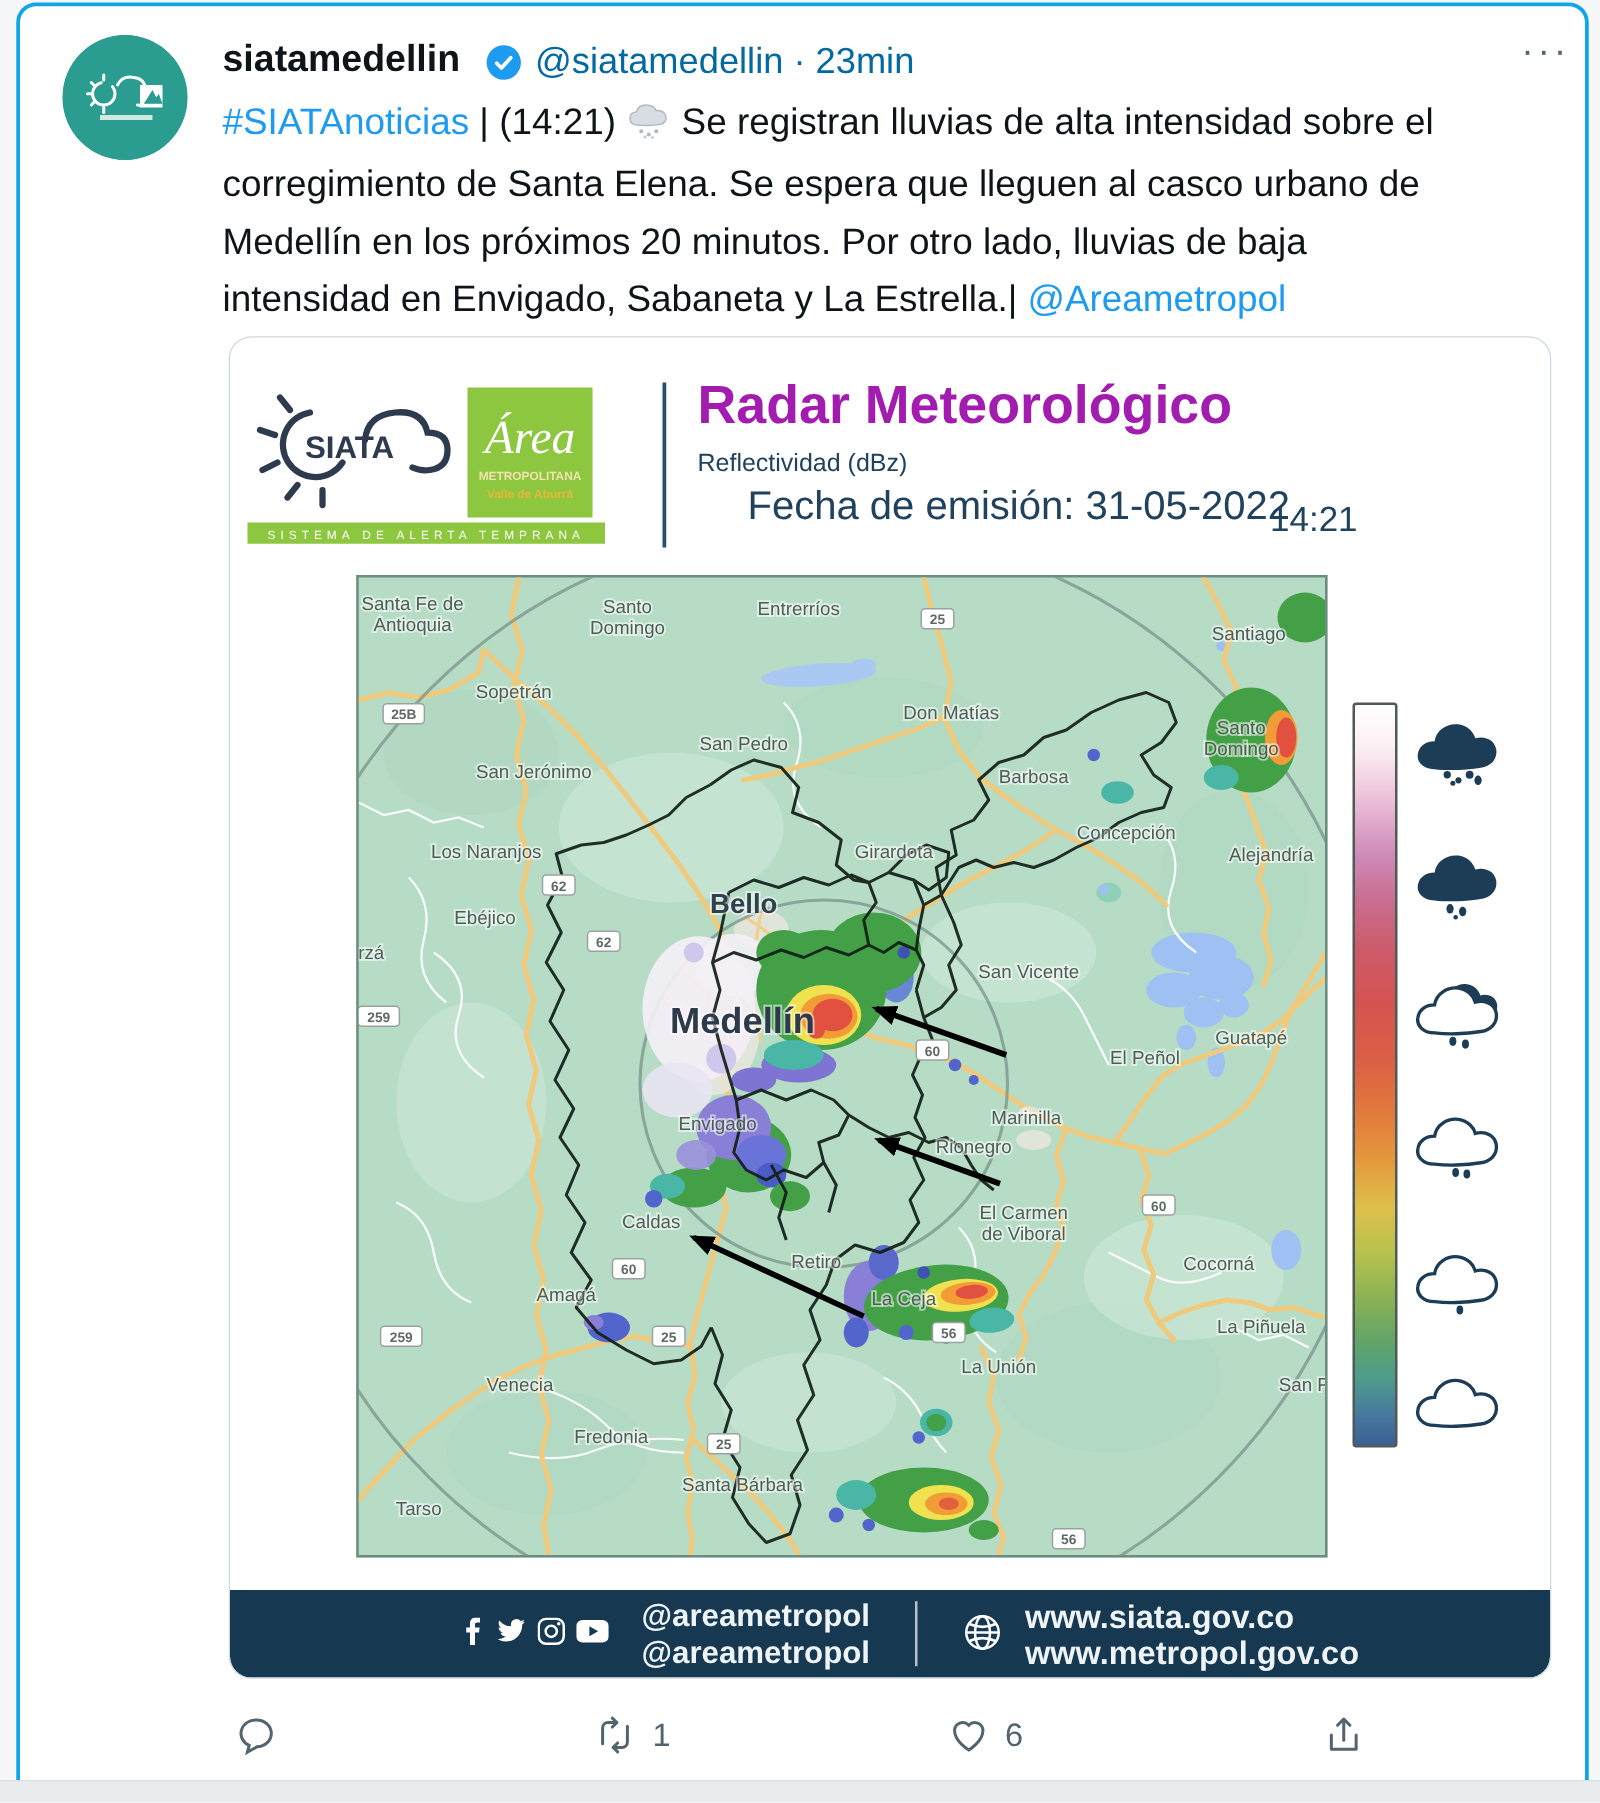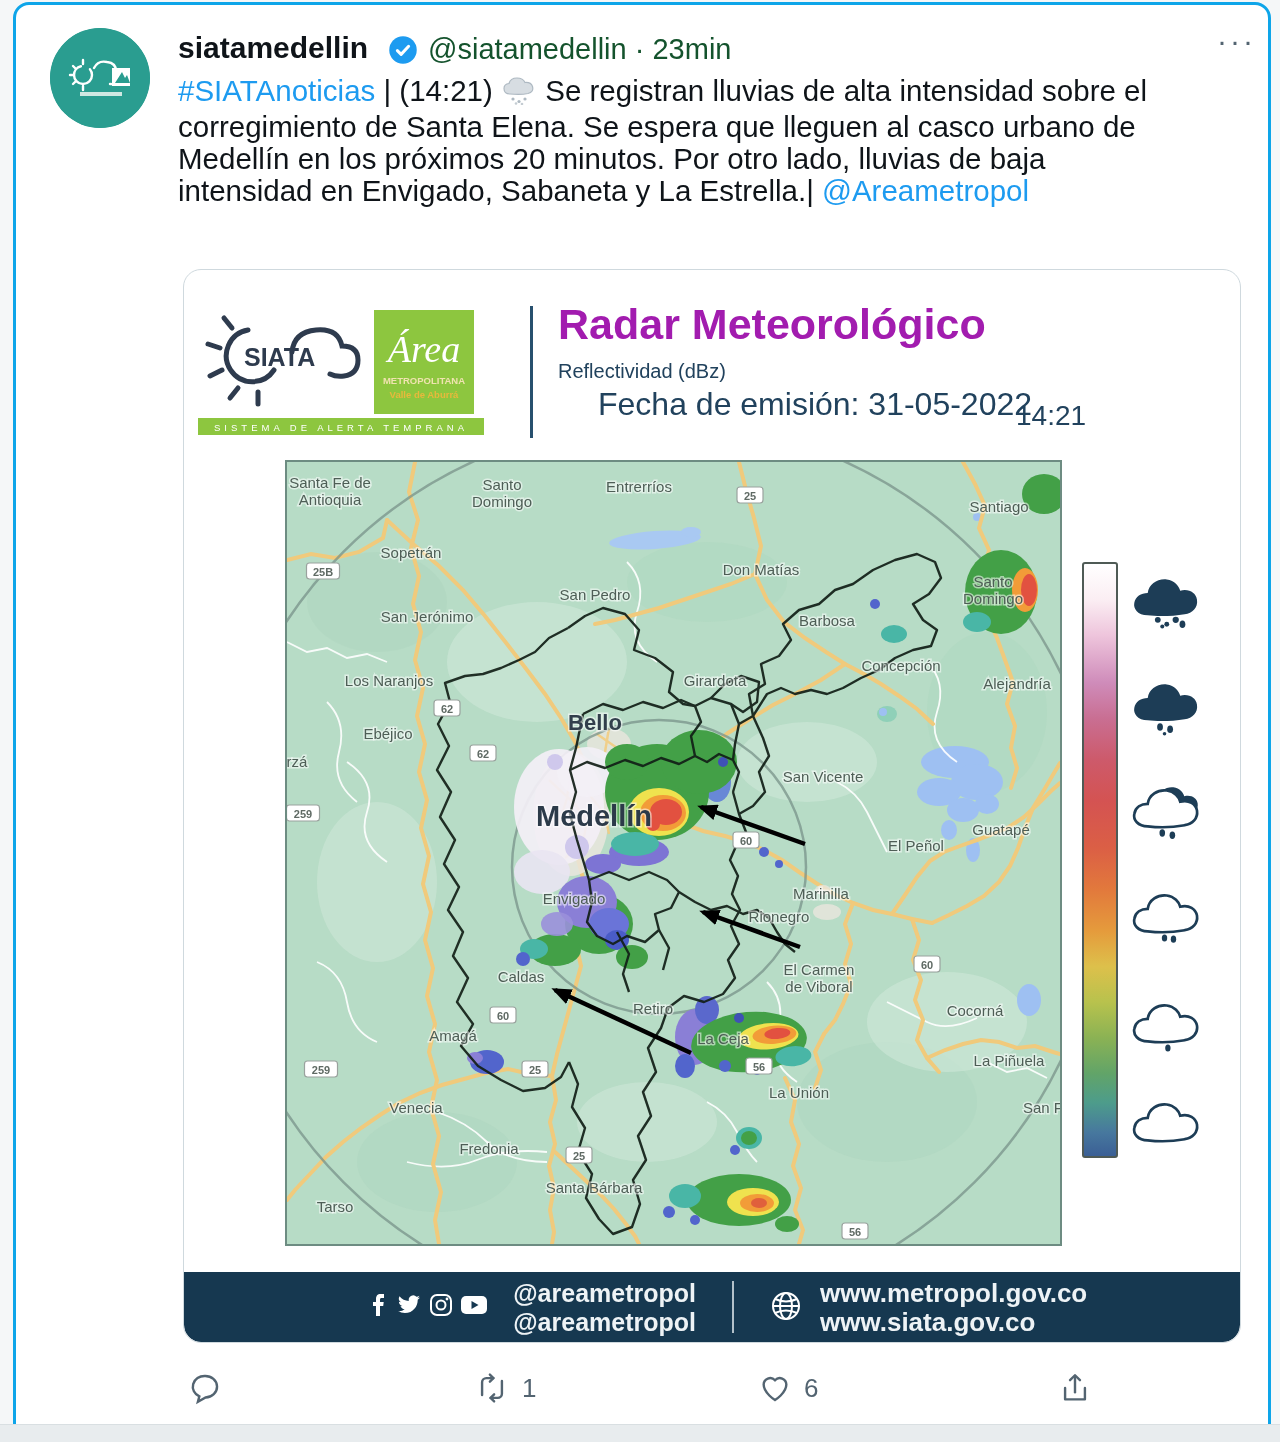--- a/index.html
+++ b/index.html
@@ -6,26 +6,26 @@
   body{background:#eef1f3;font-family:"Liberation Sans",sans-serif;}
   .page{position:relative;width:1280px;height:1442px;background:#f5f7f8;overflow:hidden;}
   .tweet-card{position:absolute;left:13px;top:2px;width:1252px;height:1422px;background:#ffffff;
     border:3px solid #0ea5e9;border-radius:16px 16px 0 0;}
   .bottom-strip{position:absolute;left:0;top:1424px;width:1280px;height:18px;background:#e8ecee;border-top:1px solid #d9dfe2;}
 
   
   .avatar{position:absolute;left:34px;top:23px;width:100px;height:100px;border-radius:50%;background:#2a9d90;overflow:hidden;}
   .author{position:absolute;left:162px;top:26px;font-size:30px;font-weight:bold;color:#0f1419;}
   .badge{position:absolute;left:372px;top:30px;}
-  .meta{position:absolute;left:412px;top:28px;font-size:29px;color:#14532d;}
+  .meta{position:absolute;left:412px;top:28px;font-size:29px;color:#0369a1;}
   .more-btn{position:absolute;left:1180px;top:14px;width:60px;height:44px;font-size:30px;color:#536471;
     letter-spacing:3px;text-align:right;line-height:44px;cursor:pointer;}
 
   
-  .tweet-text{position:absolute;left:162px;top:70px;width:1070px;font-size:29.5px;line-height:32px;
+  .tweet-text{position:absolute;left:162px;top:70px;width:1070px;font-size:29.5px;line-height:46px;
     color:#0f1419;white-space:pre-wrap;}
   .tweet-text .lnk{color:#1d9bf0;}
   .emoji-cloud{display:inline-block;vertical-align:-4px;}
 
   
   .radar-card{position:absolute;left:167px;top:264px;width:1056px;height:1072px;margin:0;background:#ffffff;
     border:1px solid #cfd9de;border-radius:18px;overflow:hidden;}
   .siata-logo{position:absolute;left:12px;top:30px;}
   .r-divider{position:absolute;left:346px;top:36px;width:3px;height:132px;background:#28506e;}
   .r-title{position:absolute;left:374px;top:30px;font-size:43px;font-weight:bold;color:#a21caf;}
@@ -495,22 +495,22 @@
         <div class="rf-div"></div>
         <div class="rf-globe">
           <svg width="32" height="32" viewBox="0 0 32 32" fill="none" stroke="#fff" stroke-width="2">
             <circle cx="16" cy="16" r="13"></circle>
               <ellipse cx="16" cy="16" rx="6" ry="13"></ellipse>
             <line x1="3" y1="16" x2="29" y2="16"></line>
               <path d="M5,9 Q16,14 27,9 M5,23 Q16,18 27,23"></path>
           </svg>
         </div>
         <div class="rf-urls">
+          <div>www.siata.gov.co</div>
           <div>www.metropol.gov.co</div>
-          <div>www.siata.gov.co</div>
         </div>
       </footer>
     </figure>
 
     <div class="actions">
       <div class="act" style="left:172px;top:8px;">
         <svg width="34" height="34" viewBox="0 0 24 24" fill="none" stroke="#536471" stroke-width="1.7">
           <path d="M12 3.5a8.3 7.6 0 0 1 .4 15.2l-5.4 3 1-3.8A8.3 7.6 0 0 1 12 3.5z"></path>
         </svg>
         <span></span>

